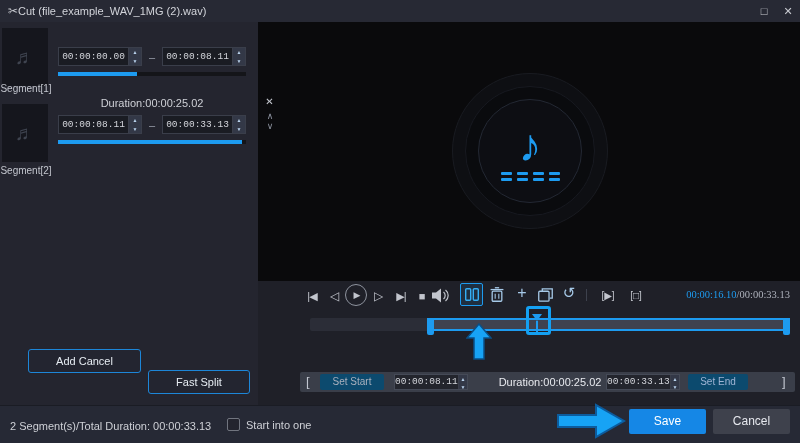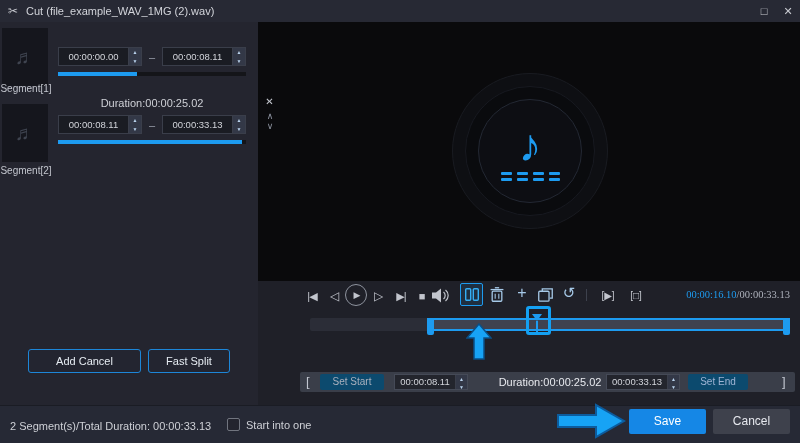--- a/index.html
+++ b/index.html
@@ -2,48 +2,48 @@
 <html><head>
 <meta charset="utf-8">
 <style>
   *{margin:0;padding:0;box-sizing:border-box}
   html,body{background:#101014}
   #win{position:relative;width:800px;height:443px;background:#1f2028;font-family:"Liberation Sans",sans-serif;color:#ced0d6;overflow:hidden;--accent:#1d9bf0}
 
   
   .titlebar{position:absolute;left:0;top:0;width:800px;height:22px;background:#272934;display:flex;align-items:center}
   .tb-ico{margin-left:8px;font-size:12px;color:#c9cbd1}
-  .tb-title{margin-left:8px;font-size:11px;color:#d2d4da}
+  .tb-title{font-size:11px;color:#d2d4da}
   .tb-sp{flex:1}
   .tb-btn{width:24px;height:22px;line-height:22px;text-align:center;color:#c9cbd1;font-size:11px;cursor:default}
 
   
   .leftpanel{position:absolute;left:0;top:22px;width:258px;height:383px;background:#24252f}
   .thumb{position:absolute;width:46px;height:58px;background:#15161d;display:flex;align-items:center;justify-content:center;font-size:20px;color:#3f4450}
   .thumb1{left:2px;top:28px}.thumb2{left:2px;top:104px}
   .seg-label{position:absolute;left:0;width:52px;text-align:center;font-size:10px;color:#c3c6ce}
   .sl1{top:83px}.sl2{top:165px}
   .seg-dur{position:absolute;left:56px;width:192px;text-align:center;font-size:11px;color:#ced0d6}
   .sd1{top:29px}.sd2{top:97px}
   .spinrow{position:absolute;left:58px;width:188px;height:19px;display:flex;align-items:center;justify-content:space-between}
   .sr1{top:47px}.sr2{top:115px}
   .spin{display:flex;width:84px;height:19px;background:#1a1c23;border:1px solid #3a3e4a}
-  .spin-val{flex:1;text-align:center;font-family:Liberation Sans, sans-serif;font-size:9.5px;line-height:17px;color:#d3d5db}
+  .spin-val{flex:1;text-align:center;font-family:Liberation Mono, monospace;font-size:9.5px;line-height:17px;color:#d3d5db}
   .spin-arr{width:13px;background:#333847;border-left:1px solid #3a3e4a;display:flex;flex-direction:column}
   .sa{flex:1;font-size:5px;line-height:8px;text-align:center;color:#b9d2ec}
   .dash-sep{font-size:11px;color:#9aa0ac}
   .prog{position:absolute;left:58px;width:188px;height:4px;background:#141519}
   .p1{top:72px}.p2{top:140px}
   .prog-fill{height:100%;background:var(--accent)}
   .remove2{position:absolute;left:262px;top:95px;width:15px;height:14px;font-size:10px;line-height:14px;text-align:center;color:#c6c9d1;z-index:3}
   .up2{position:absolute;left:264px;top:110px;width:12px;height:12px;font-size:9px;line-height:12px;text-align:center;color:#8d93a0;z-index:3}
   .down2{position:absolute;left:264px;top:120px;width:12px;height:12px;font-size:9px;line-height:12px;text-align:center;color:#8d93a0;z-index:3}
   .btn-outline{position:absolute;height:24px;background:#232530;border:1px solid #1d86d8;border-radius:3px;color:#e6ecf2;font-size:11px;text-align:center;line-height:22px;cursor:default}
   .add-btn{left:28px;top:349px;width:113px}
-  .fast-btn{left:148px;top:349px;width:82px}
+  .fast-btn{left:148px;top:370px;width:102px}
 
   
   .preview{position:absolute;left:258px;top:22px;width:542px;height:259px;background:#0a0a0c}
   .ring1{position:absolute;left:194px;top:51px;width:156px;height:156px;border-radius:50%;background:#0e0f13;border:1px solid #191b21;display:flex;align-items:center;justify-content:center}
   .ring2{width:130px;height:130px;border-radius:50%;background:#0a0b0e;border:1px solid #171920;display:flex;align-items:center;justify-content:center}
   .ring3{width:104px;height:104px;border-radius:50%;background:#0d0e13;border:1px solid #232833;display:flex;flex-direction:column;align-items:center;justify-content:center}
   .note{font-size:46px;line-height:46px;color:var(--accent)}
   .dashes{margin-top:4px;display:flex;flex-direction:column;gap:3px}
   .drow{display:flex;gap:5px}
   .dash{width:11px;height:3px;background:var(--accent);border-radius:1px}

